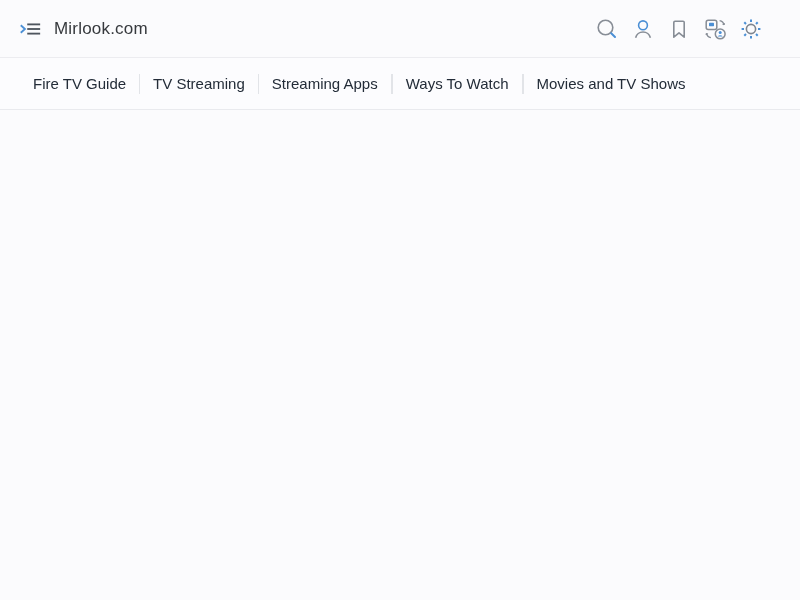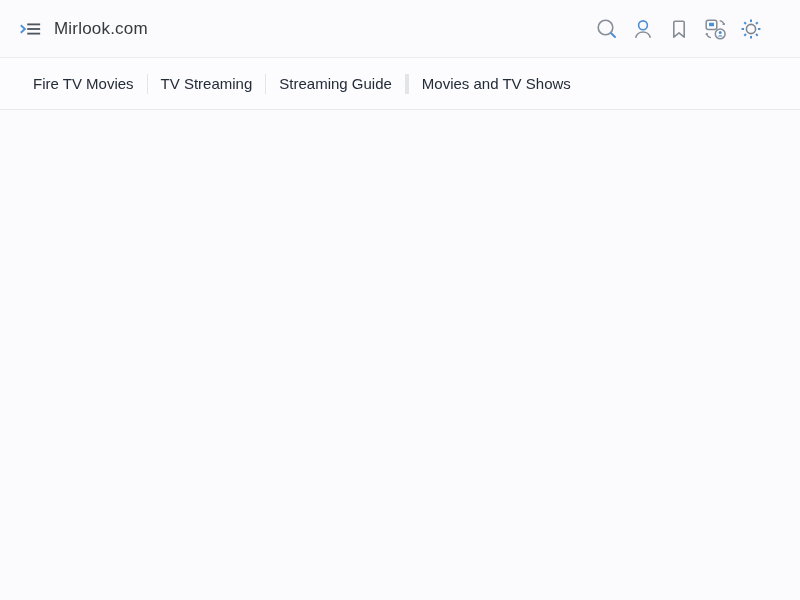--- a/index.html
+++ b/index.html
@@ -121,26 +121,27 @@
         <line x1="5.3" y1="5.3" x2="7" y2="7" stroke="#4b8fd5" stroke-width="2"></line>
         <line x1="17" y1="17" x2="18.7" y2="18.7" stroke="#4b8fd5" stroke-width="2"></line>
         <line x1="18.7" y1="5.3" x2="17" y2="7" stroke="#4b8fd5" stroke-width="2"></line>
         <line x1="7" y1="17" x2="5.3" y2="18.7" stroke="#4b8fd5" stroke-width="2"></line>
       </svg>
     </button>
   </div>
 </header>
 
 <nav class="nav">
-  <span class="nav-item">Fire TV Movies</span>
+  <span class="nav-item">Fire TV Guide</span>
   <span class="nav-divider"></span>
   <span class="nav-item">TV Streaming</span>
   <span class="nav-divider"></span>
-  <span class="nav-item">Streaming Guide</span>
+  <span class="nav-item">Streaming Apps</span>
   <span class="nav-divider"></span>
   <span class="nav-divider"></span>
+  <span class="nav-item">Ways To Watch</span>
   <span class="nav-divider"></span>
   <span class="nav-divider"></span>
   <span class="nav-item">Movies and TV Shows</span>
 
 </nav>
 
 <main class="main-content"></main>
 
 </body></html>

